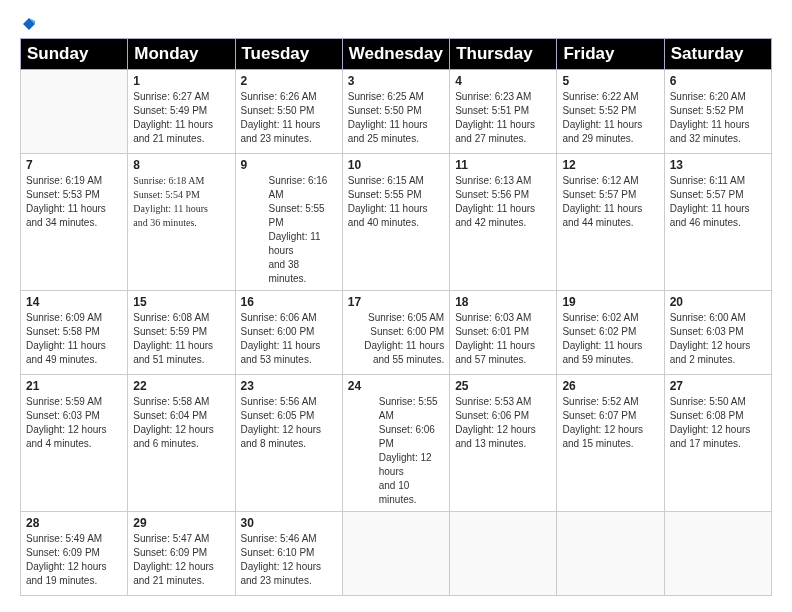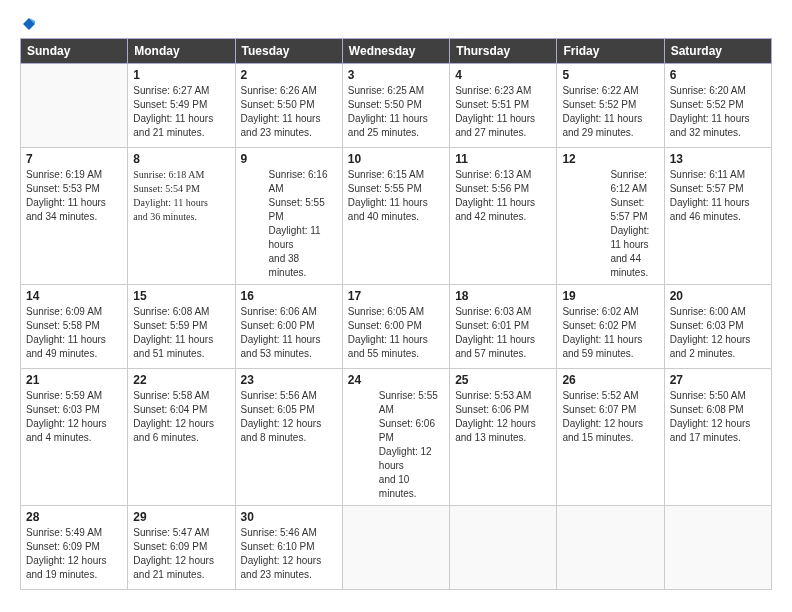--- a/index.html
+++ b/index.html
@@ -37,25 +37,25 @@
       color: #444;
       margin-top: 2px;
     }
     .calendar {
       width: 100%;
       border-collapse: collapse;
       margin-top: 8px;
       font-size: 10.5px;
     }
     .calendar thead tr th {
-      background: #404040;
+      background: #000000;
       color: #fff;
       text-align: left;
       padding: 5px 6px;
-      font-size: 12px;
+      font-size: 17px;
       font-weight: bold;
       border: 1px solid #aac;
     }
     .calendar tbody tr td {
       border: 1px solid #ccc;
       vertical-align: top;
       padding: 4px 5px;
       height: 84px;
       width: 107px;
     }
@@ -183,21 +183,21 @@
         </td>
         <td>
           <div class="day-number">11</div>
           <div class="day-info" style="white-space: pre-line;">Sunrise: 6:13 AM
 Sunset: 5:56 PM
 Daylight: 11 hours
 and 42 minutes.</div>
         </td>
         <td>
           <div class="day-number">12</div>
-          <div class="day-info" style="white-space: pre-line; margin-left: 48px;">Sunrise: 6:12 AM
+          <div class="day-info" style="white-space: pre-line;">Sunrise: 6:12 AM
 Sunset: 5:57 PM
 Daylight: 11 hours
 and 44 minutes.</div>
         </td>
         <td>
           <div class="day-number">13</div>
           <div class="day-info" style="white-space: pre-line;">Sunrise: 6:11 AM
 Sunset: 5:57 PM
 Daylight: 11 hours
 and 46 minutes.</div>
@@ -220,21 +220,21 @@
         </td>
         <td>
           <div class="day-number">16</div>
           <div class="day-info" style="white-space: pre-line;">Sunrise: 6:06 AM
 Sunset: 6:00 PM
 Daylight: 11 hours
 and 53 minutes.</div>
         </td>
         <td>
           <div class="day-number">17</div>
-          <div class="day-info" style="white-space: pre-line;">Sunrise: 6:05 AM
+          <div class="day-info" style="white-space: pre-line; text-align: right;">Sunrise: 6:05 AM
 Sunset: 6:00 PM
 Daylight: 11 hours
 and 55 minutes.</div>
         </td>
         <td>
           <div class="day-number">18</div>
           <div class="day-info" style="white-space: pre-line;">Sunrise: 6:03 AM
 Sunset: 6:01 PM
 Daylight: 11 hours
 and 57 minutes.</div>

